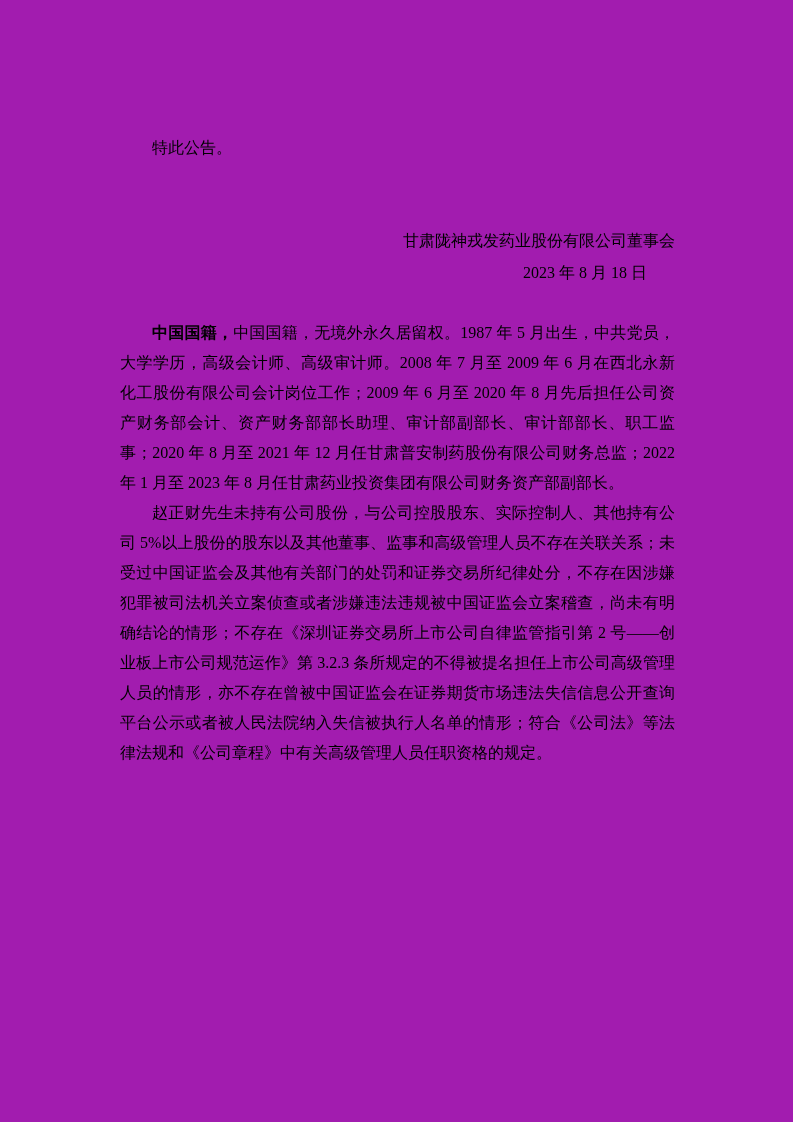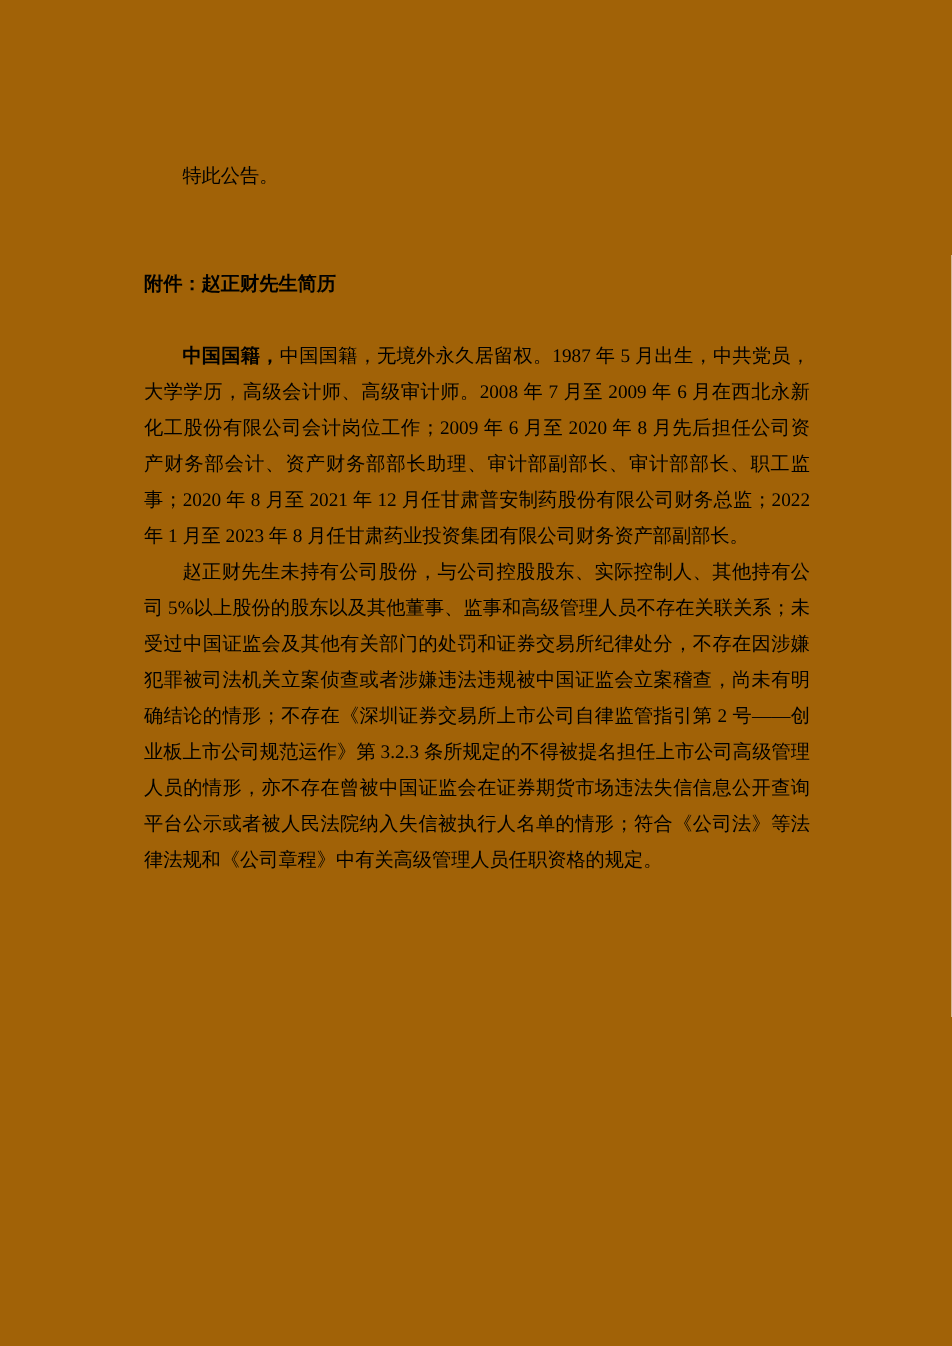--- a/index.html
+++ b/index.html
@@ -2,21 +2,21 @@
 <html><head>
 <meta charset="utf-8">
 <style>
   * { margin: 0; padding: 0; box-sizing: border-box; }
   html, body { background: #ffffff; }
   .page {
     position: relative;
     width: 793px;
     height: 1122px;
     margin: 0 auto;
-    background: #a16207;
+    background: #a21caf;
     font-family: "Liberation Serif", "DejaVu Serif", serif;
     color: #000000;
     overflow: hidden;
   }
   .content {
     padding: 133px 118px 0 120px;
     font-size: 16px;
     line-height: 30px;
   }
   .indent { text-indent: 2em; }
@@ -50,22 +50,23 @@
   .para strong { font-weight: bold; }
 </style>
 </head>
 <body>
 
 <div class="page">
   <div class="content">
 
     <p class="closing indent">特此公告。</p>
 
+    <p class="signature">甘肃陇神戎发药业股份有限公司董事会</p>
 
+    <p class="date">2023 年 8 月 18 日</p>
 
-    <h2 class="attachment-heading">附件：赵正财先生简历</h2>
 
     <p class="para first indent"><strong>中国国籍，</strong><span>中国国籍，无境外永久居留权。1987 年 5 月出生，中共党员，大学学历，高级会计师、高级审计师。2008 年 7 月至 2009 年 6 月在西北永新化工股份有限公司会计岗位工作；2009 年 6 月至 2020 年 8 月先后担任公司资产财务部会计、资产财务部部长助理、审计部副部长、审计部部长、职工监事；2020 年 8 月至 2021 年 12 月任甘肃普安制药股份有限公司财务总监；2022 年 1 月至 2023 年 8 月任甘肃药业投资集团有限公司财务资产部副部长。</span></p>
 
     <p class="para indent">赵正财先生未持有公司股份，与公司控股股东、实际控制人、其他持有公司 5%以上股份的股东以及其他董事、监事和高级管理人员不存在关联关系；未受过中国证监会及其他有关部门的处罚和证券交易所纪律处分，不存在因涉嫌犯罪被司法机关立案侦查或者涉嫌违法违规被中国证监会立案稽查，尚未有明确结论的情形；不存在《深圳证券交易所上市公司自律监管指引第 2 号——创业板上市公司规范运作》第 3.2.3 条所规定的不得被提名担任上市公司高级管理人员的情形，亦不存在曾被中国证监会在证券期货市场违法失信信息公开查询平台公示或者被人民法院纳入失信被执行人名单的情形；符合《公司法》等法律法规和《公司章程》中有关高级管理人员任职资格的规定。</p>
 
   </div>
 </div>
 
 </body></html>

